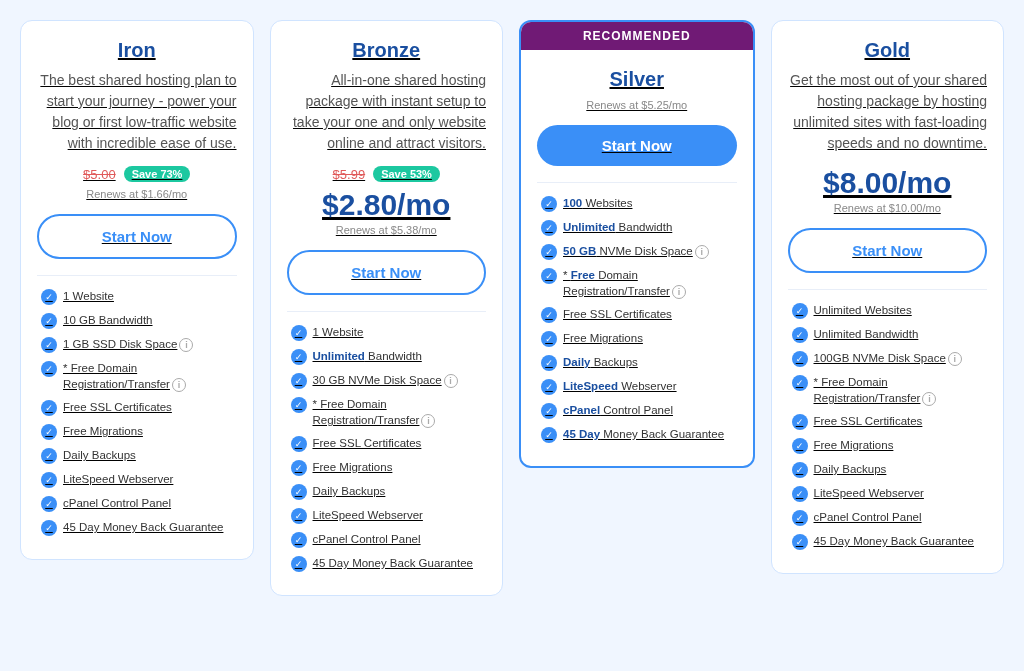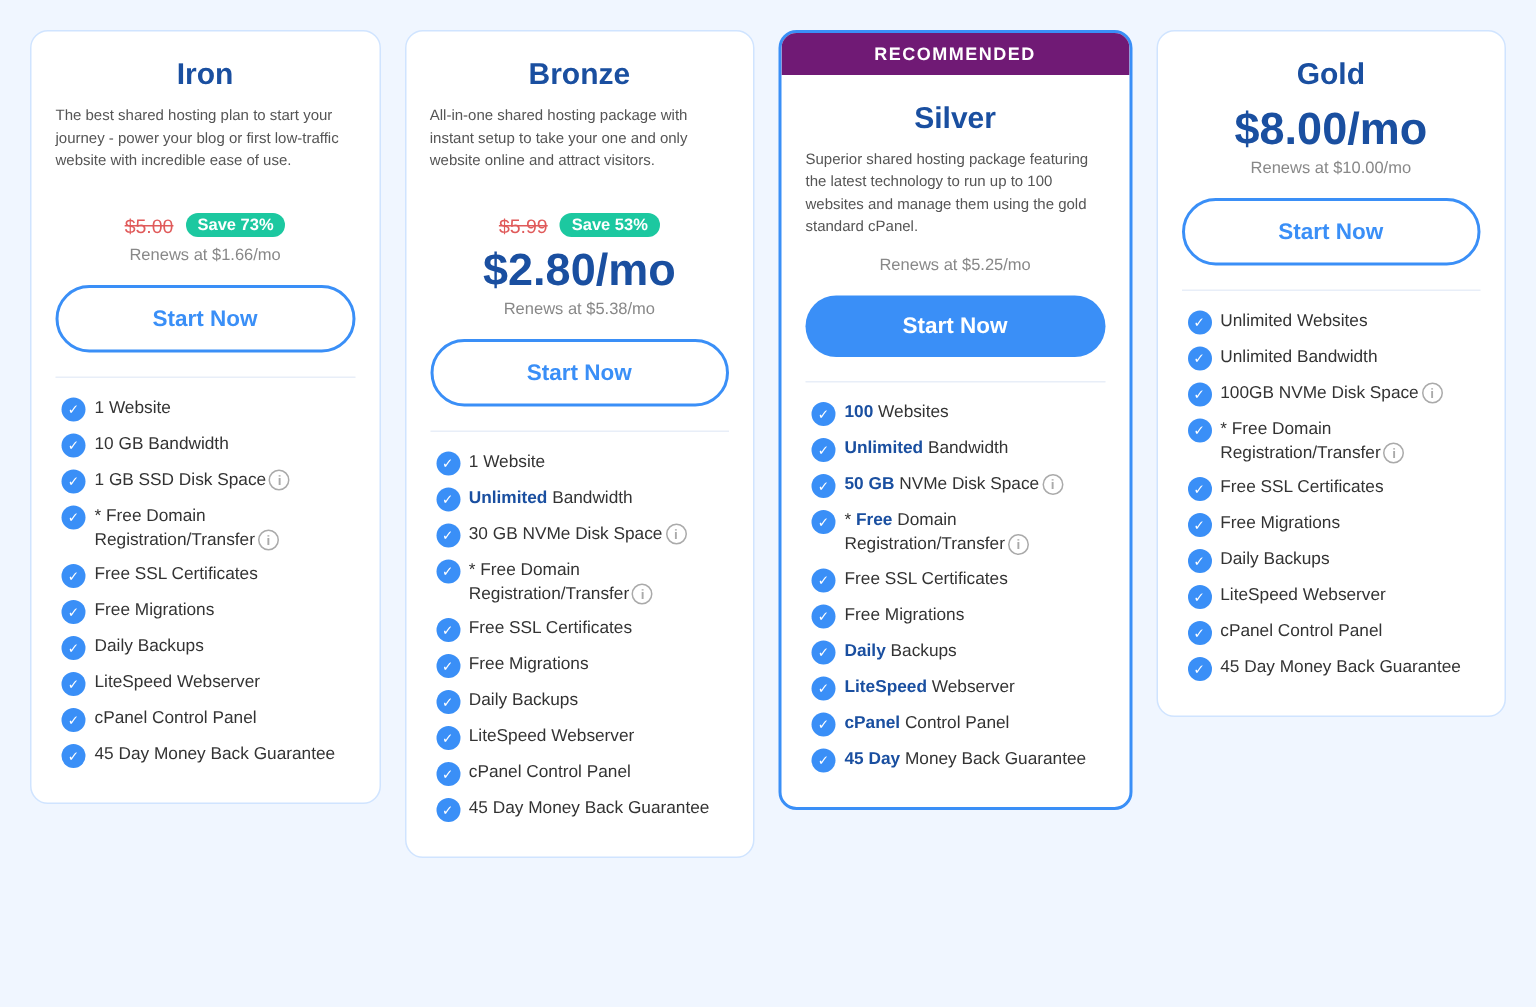--- a/index.html
+++ b/index.html
@@ -35,31 +35,32 @@
       color: #fff;
       text-align: center;
       font-size: 12px;
       font-weight: 700;
       letter-spacing: 1px;
       padding: 7px 0;
       text-transform: uppercase;
     }
     .plan-body {
       padding: 18px 16px 0 16px;
+      text-decoration: underline;
     }
     .plan-name {
       text-align: center;
       font-size: 20px;
       font-weight: 700;
       color: #1a4fa0;
       margin-bottom: 8px;
     }
     .plan-desc {
-      text-align: left;
-      font-size: 10px;
+      text-align: right;
+      font-size: 14px;
       color: #555;
       line-height: 1.5;
       min-height: 60px;
       margin-bottom: 12px;
     }
     .price-row {
       display: flex;
       align-items: center;
       justify-content: center;
       gap: 8px;
@@ -276,21 +277,20 @@
         <span class="check-icon">✓</span>
         <span>45 Day Money Back Guarantee</span>
       </li>
       </ul>
     </div>
   </div>
     <div class="plan-card recommended">
     <div class="recommended-badge">RECOMMENDED</div>
     <div class="plan-body">
       <div class="plan-name">Silver</div>
-      <div class="plan-desc">Superior shared hosting package featuring the latest technology to run up to 100 websites and manage them using the gold standard cPanel.</div>
       <div class="renews">Renews at $5.25/mo</div>
       <button class="start-btn recommended-btn">Start Now</button>
       <hr class="divider">
       <ul class="features-list">
 
       <li>
         <span class="check-icon">✓</span>
         <span><span class="feature-bold">100</span> Websites</span>
       </li>
       <li>
@@ -329,20 +329,21 @@
         <span class="check-icon">✓</span>
         <span><span class="feature-bold">45 Day</span> Money Back Guarantee</span>
       </li>
       </ul>
     </div>
   </div>
     <div class="plan-card">
 
     <div class="plan-body">
       <div class="plan-name">Gold</div>
+      <div class="plan-desc">Get the most out of your shared hosting package by hosting unlimited sites with fast-loading speeds and no downtime.</div>
       <div class="main-price">$8.00/mo</div>
       <div class="renews">Renews at $10.00/mo</div>
       <button class="start-btn">Start Now</button>
       <hr class="divider">
       <ul class="features-list">
 
       <li>
         <span class="check-icon">✓</span>
         <span>Unlimited Websites</span>
       </li>

